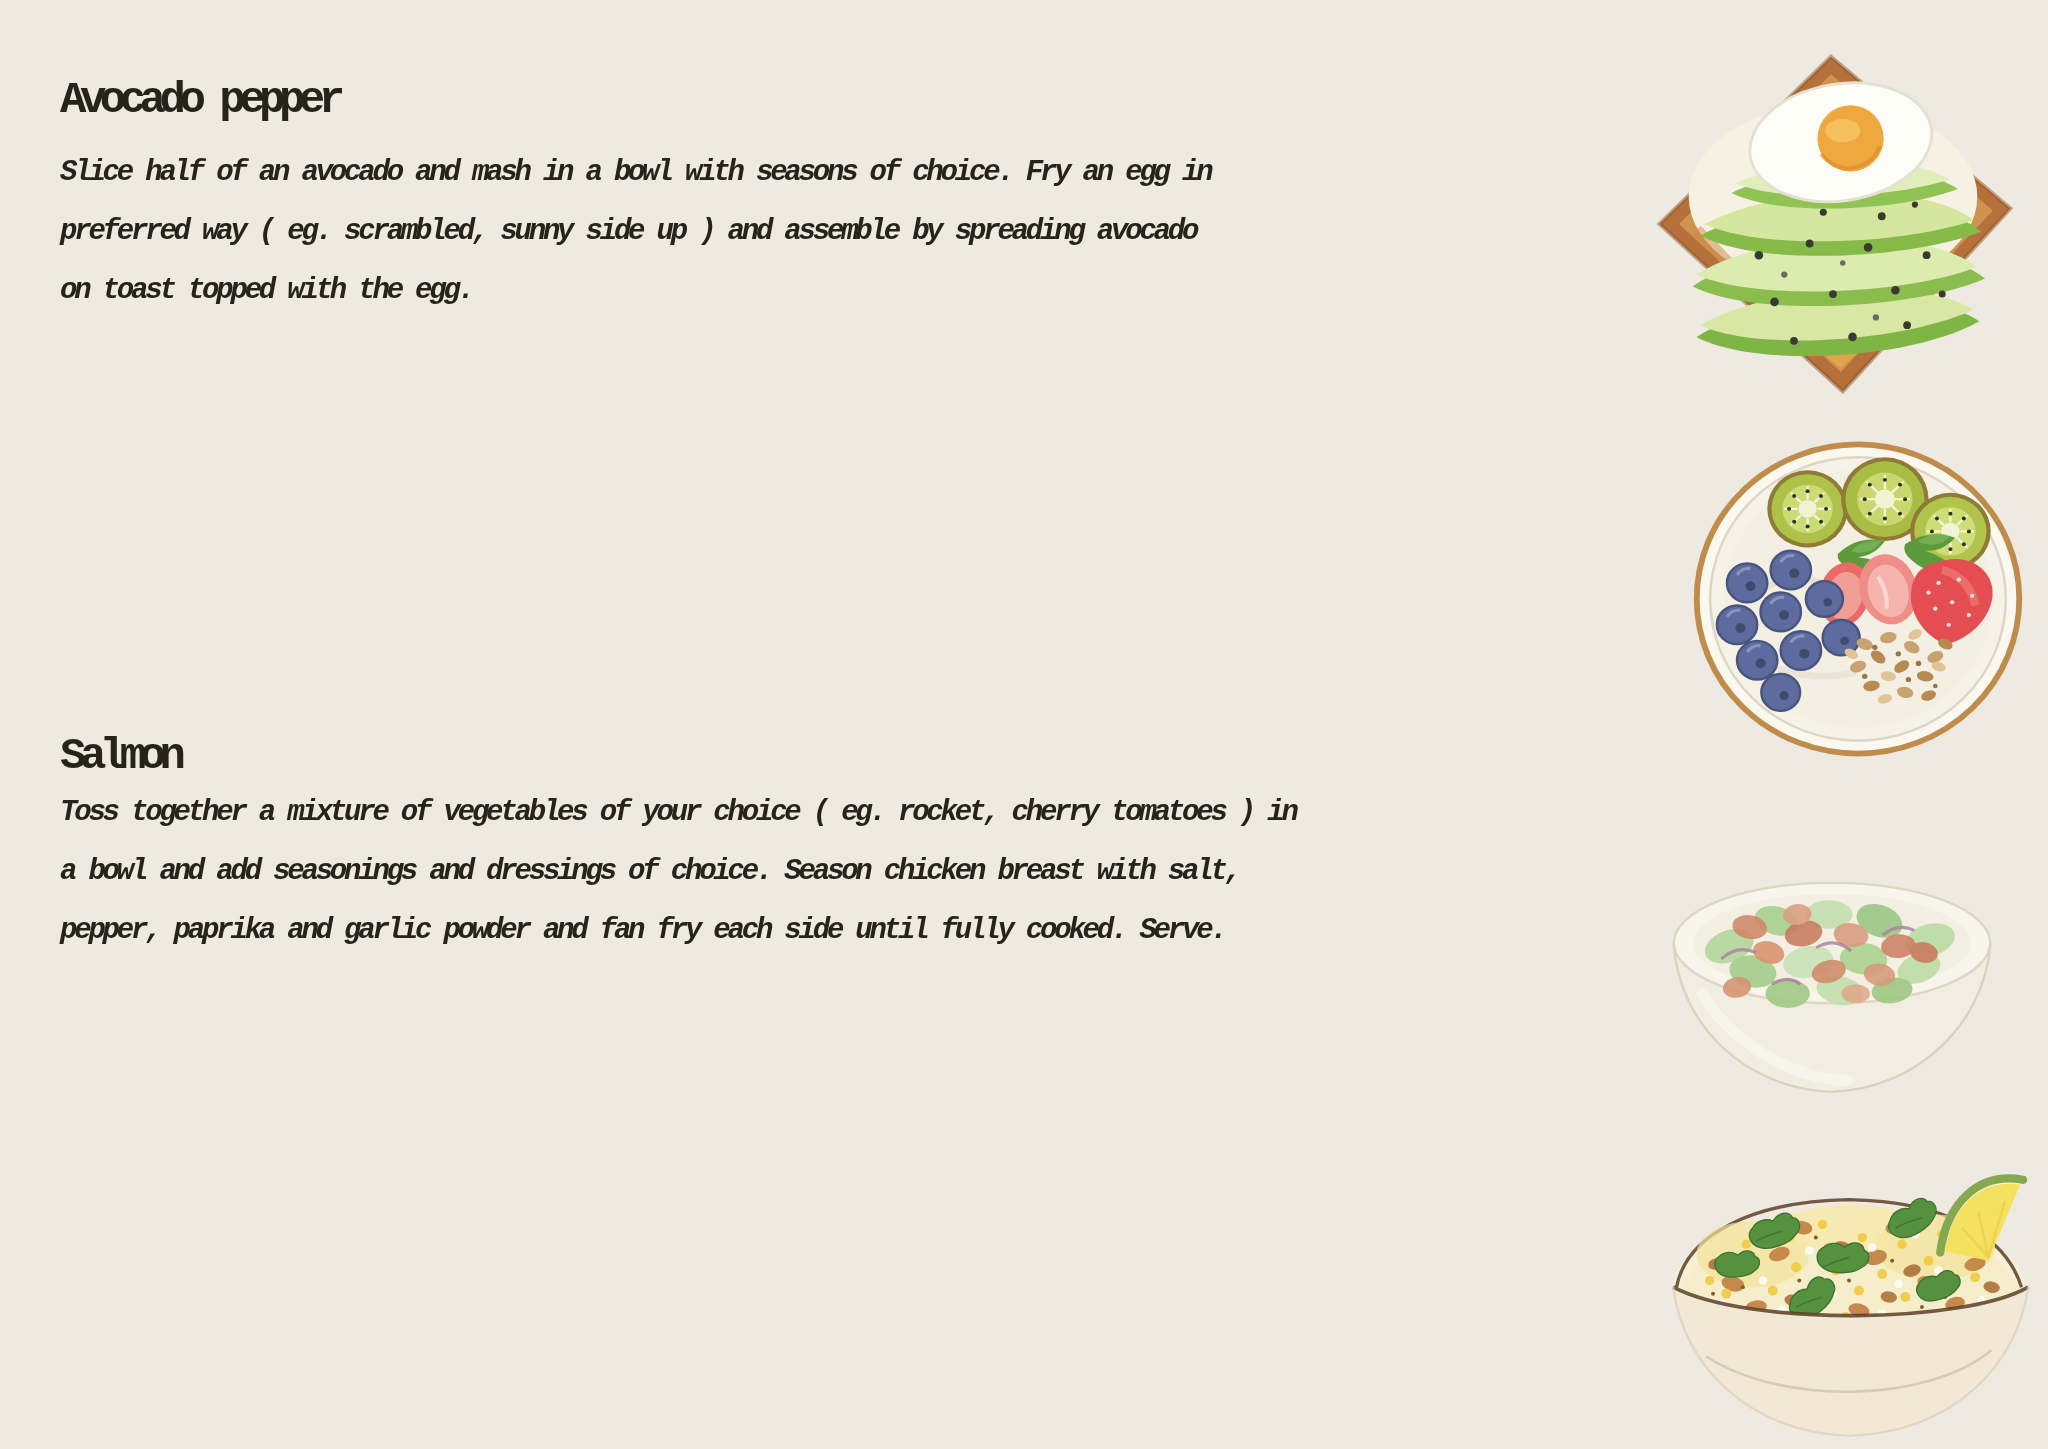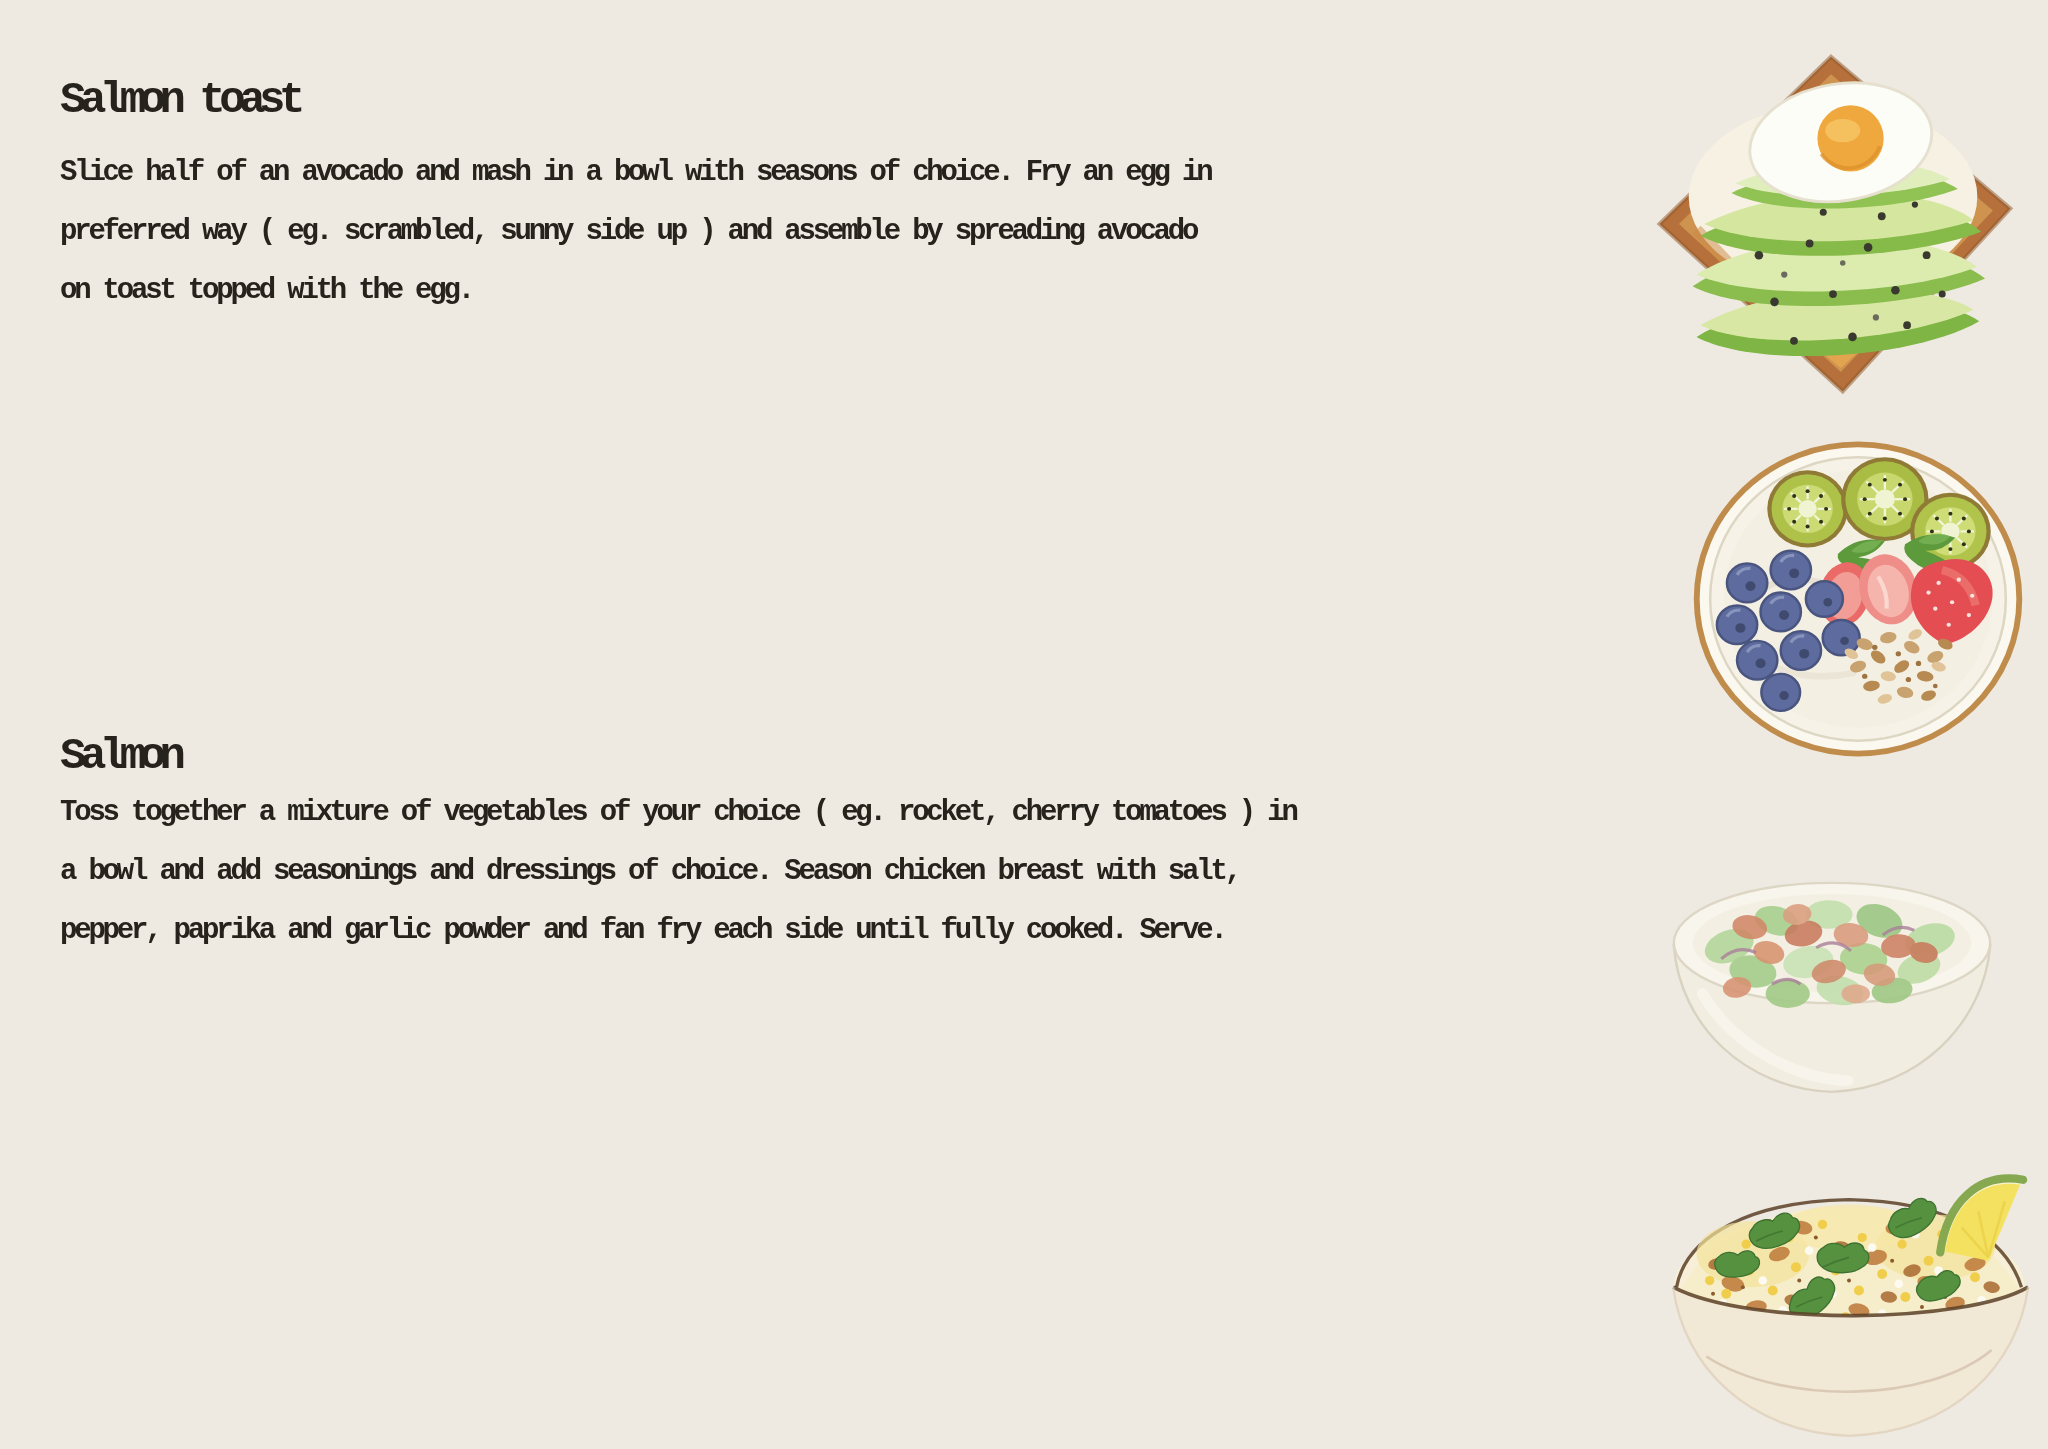--- a/index.html
+++ b/index.html
@@ -16,30 +16,31 @@
     position:absolute;left:60px;margin:0;
     font-size:44px;font-weight:bold;line-height:1;
     letter-spacing:-6.5px;
     white-space:pre;
   }
   .body{
     position:absolute;left:60px;margin:0;
     font-size:29px;font-weight:600;line-height:59px;
     letter-spacing:-3.2px;
     white-space:pre-line;
+    font-style:italic;
   }
   .illus{position:absolute;}
   .illus svg{display:block;width:100%;height:100%;}
 </style>
 </head>
 <body>
 
 <div id="page" style="background: rgb(238, 234, 226); color: rgb(38, 35, 28);">
 
-  <h2 class="title" style="top:78px">Salmon toast</h2>
+  <h2 class="title" style="top:78px">Avocado pepper</h2>
   <p class="body" style="top:143px">Slice half of an avocado and mash in a bowl with seasons of choice. Fry an egg in
 preferred way ( eg. scrambled, sunny side up ) and assemble by spreading avocado
 on toast topped with the egg.</p>
 
   <div class="illus" style="left:1638px;top:45px;width:390px;height:360px">
     <svg viewBox="0 0 200 185" preserveAspectRatio="none" aria-hidden="true">
 
       <path d="M99 6 L191 84 L105 178 L11 92 Z" fill="#b5703b"></path>
       <path d="M99 6 L191 84 L105 178 L11 92 Z" fill="none" stroke="#8e5527" stroke-width="2" opacity="0.5"></path>
       <path d="M99 15 L182 85 L104 168 L21 92 Z" fill="#cf9350"></path>

